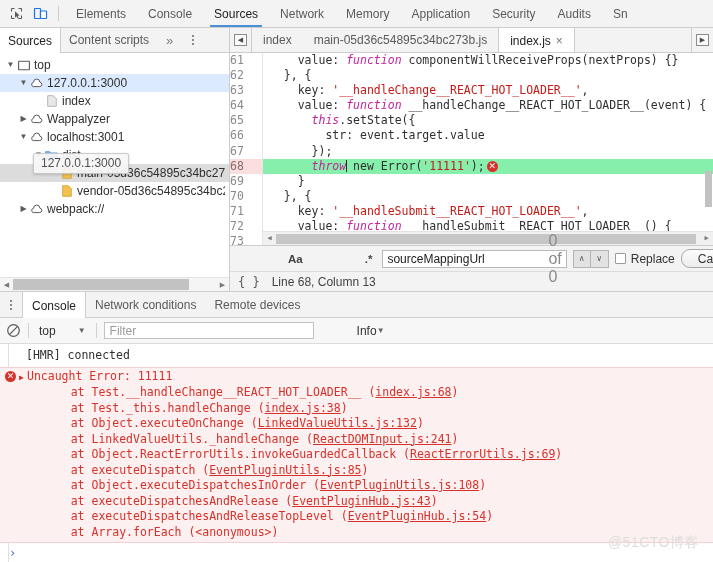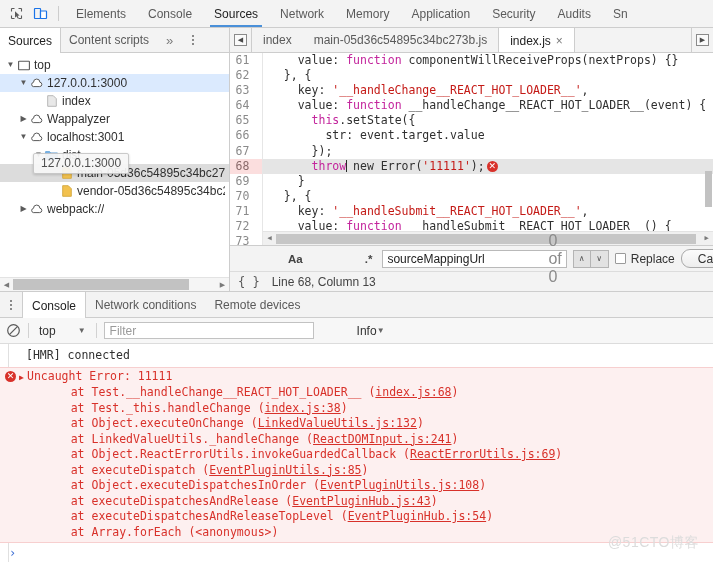--- a/index.html
+++ b/index.html
@@ -158,31 +158,31 @@
   .tab-x { font-size: 12px; color: #7a7a7a; }
 
   .code-area {
     flex: 1 1 auto; position: relative; overflow: hidden;
     background: #fff;
     font-family: "DejaVu Sans Mono", "Liberation Mono", monospace;
     font-size: 11.5px;
     line-height: 15.1px;
   }
   .code-line { display: flex; height: 15.1px; white-space: pre; }
-  .code-line.err { background: #e5e5e5; }
+  .code-line.err { background: #86efac; }
   .gutter {
     width: 33px; flex: 0 0 33px;
-    text-align: center; padding-right: 7px;
+    text-align: left; padding-right: 7px;
     color: #8a8a8a;
     background: #fff;
     border-right: 1px solid #e6e6e6;
   }
   .code-line.err .gutter { background: #fbdede; color: #8a6a6a; }
   .codetext { padding-left: 7px; flex: 1 1 auto; overflow: hidden; }
-  .kw { color: #c3249c; }
+  .kw { color: #c3249c; font-style: italic; }
   .str { color: #c41a16; }
   .pln { color: #303030; }
   .sq-under { text-decoration-style: wavy; text-decoration-color: #e06666; }
   .err-badge {
     display: inline-block; width: 11px; height: 11px;
     background: #d8312a; color: #fff; border-radius: 50%;
     font-family: "Liberation Sans", sans-serif;
     font-size: 9px; line-height: 11px; text-align: center;
     vertical-align: middle; margin-left: 2px;
   }

